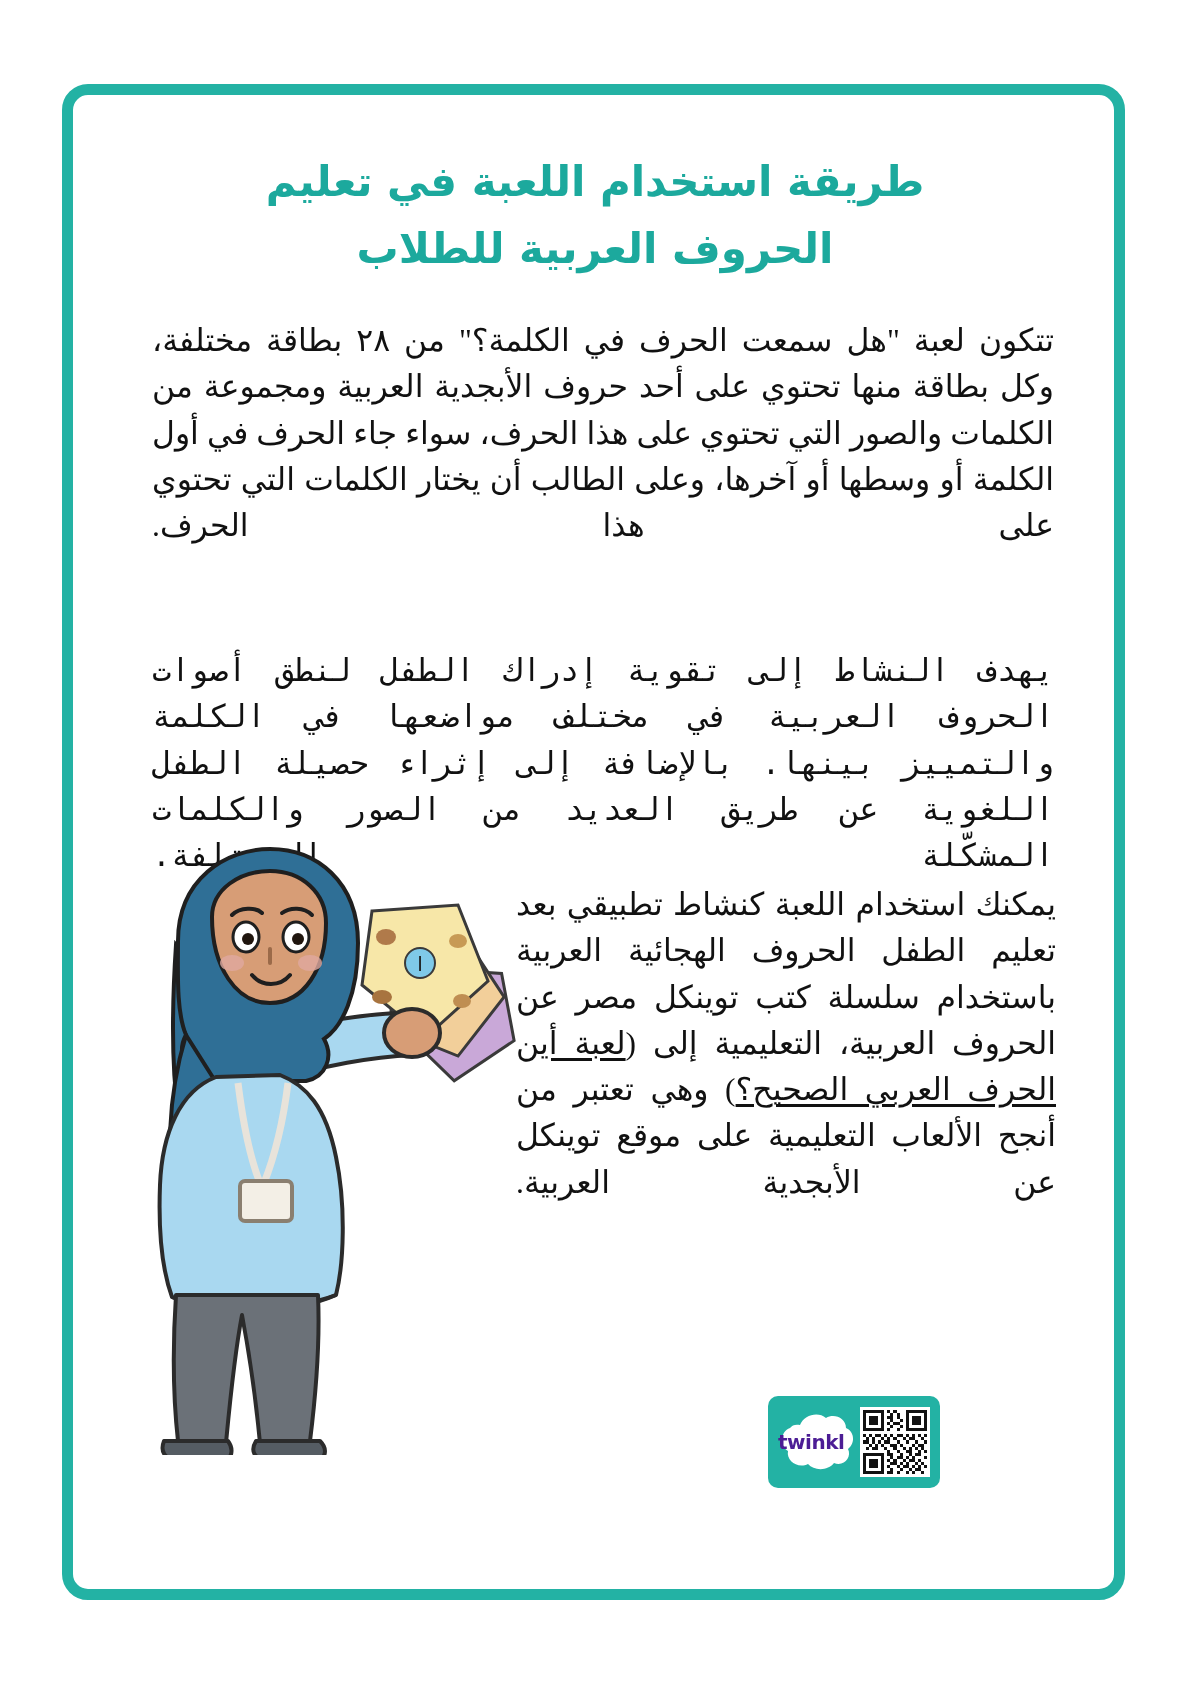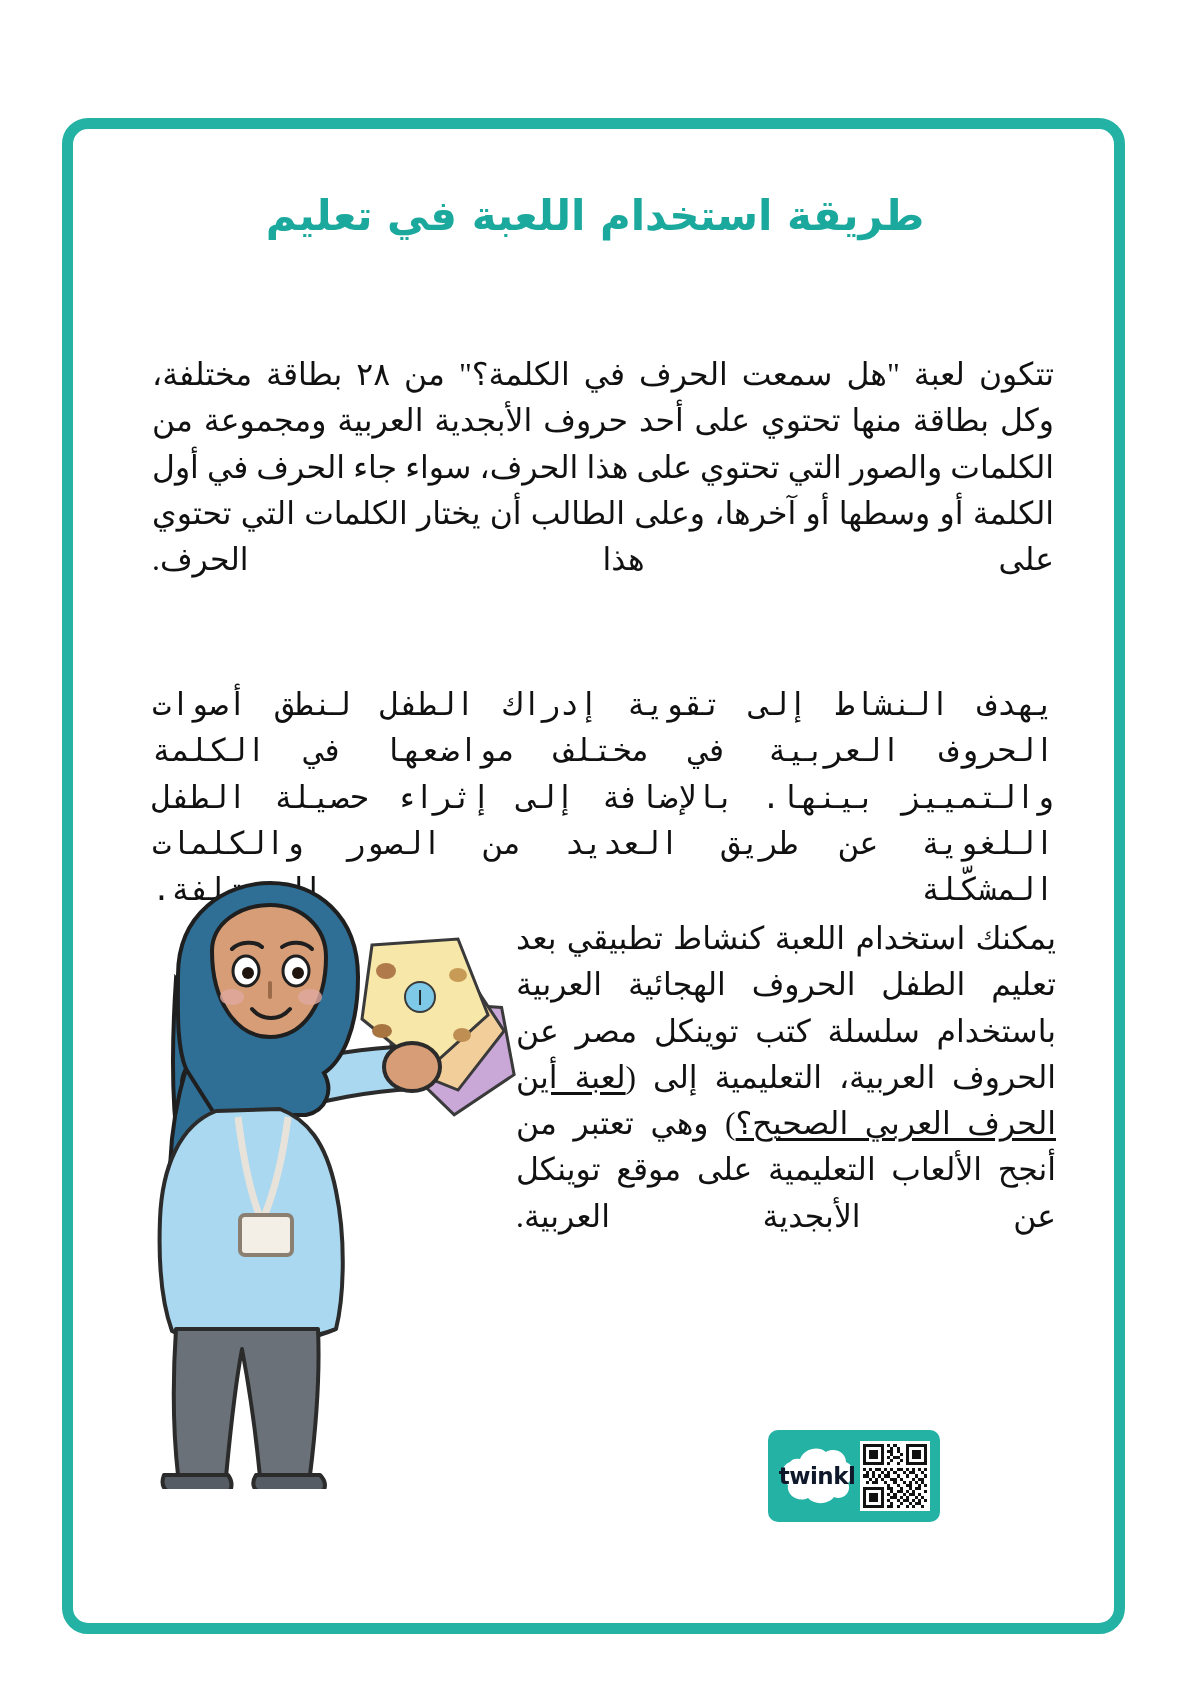--- a/index.html
+++ b/index.html
@@ -13,21 +13,20 @@
     font-family: "Liberation Serif", "DejaVu Serif", serif;
     overflow: hidden;
     position: relative;
   }
 
   
   #page {
     position: absolute;
     inset: 0;
     background: #ffffff;
-    margin-top: 34px;
   }
   #border-frame {
     position: absolute;
     left: 62px;
     top: 84px;
     width: 1063px;
     height: 1516px;
     border: 11px solid #23b2a4;
     border-radius: 26px;
     box-sizing: border-box;
@@ -121,38 +120,38 @@
   #twinkl-logo .cloud {
     position: absolute;
     inset: 0;
   }
   #twinkl-logo .wordmark {
     position: absolute;
     left: 0;
     right: 0;
     top: 50%;
     transform: translateY(-50%);
-    text-align: center;
-    color: #0f172a;
+    color: #4c1d95;
     font-family: "DejaVu Sans", "Liberation Sans", sans-serif;
-    font-size: 23px;
+    font-size: 20px;
     font-weight: bold;
     letter-spacing: -0.5px;
     direction: ltr;
   }
 </style>
 </head>
 <body>
 
 <div id="page">
 
   <div id="border-frame"></div>
 
   <div id="title">
     <span class="tline">طريقة استخدام اللعبة في تعليم</span>
+    <span class="tline">الحروف العربية للطلاب</span>
   </div>
 
   <div class="para" id="para-1">تتكون لعبة "هل سمعت الحرف في الكلمة؟" من ٢٨ بطاقة مختلفة، وكل بطاقة منها تحتوي على أحد حروف الأبجدية العربية ومجموعة من الكلمات والصور التي تحتوي على هذا الحرف، سواء جاء الحرف في أول الكلمة أو وسطها أو آخرها، وعلى الطالب أن يختار الكلمات التي تحتوي على هذا الحرف.</div>
 
   <div class="para" id="para-2">يهدف النشاط إلى تقوية إدراك الطفل لنطق أصوات الحروف العربية في مختلف مواضعها في الكلمة والتمييز بينها. بالإضافة إلى إثراء حصيلة الطفل اللغوية عن طريق العديد من الصور والكلمات المشكّلة المختلفة.</div>
 
   <div class="para" id="para-3"><span>يمكنك استخدام اللعبة كنشاط تطبيقي بعد تعليم الطفل الحروف الهجائية العربية باستخدام سلسلة كتب توينكل مصر عن الحروف العربية، التعليمية إلى (</span><span class="link">لعبة أين الحرف العربي الصحيح؟</span><span>) وهي تعتبر من أنجح الألعاب التعليمية على موقع توينكل عن الأبجدية العربية.</span></div>
 
   <div id="illustration">
     <svg viewBox="0 0 420 610" width="420" height="610" xmlns="http://www.w3.org/2000/svg">

